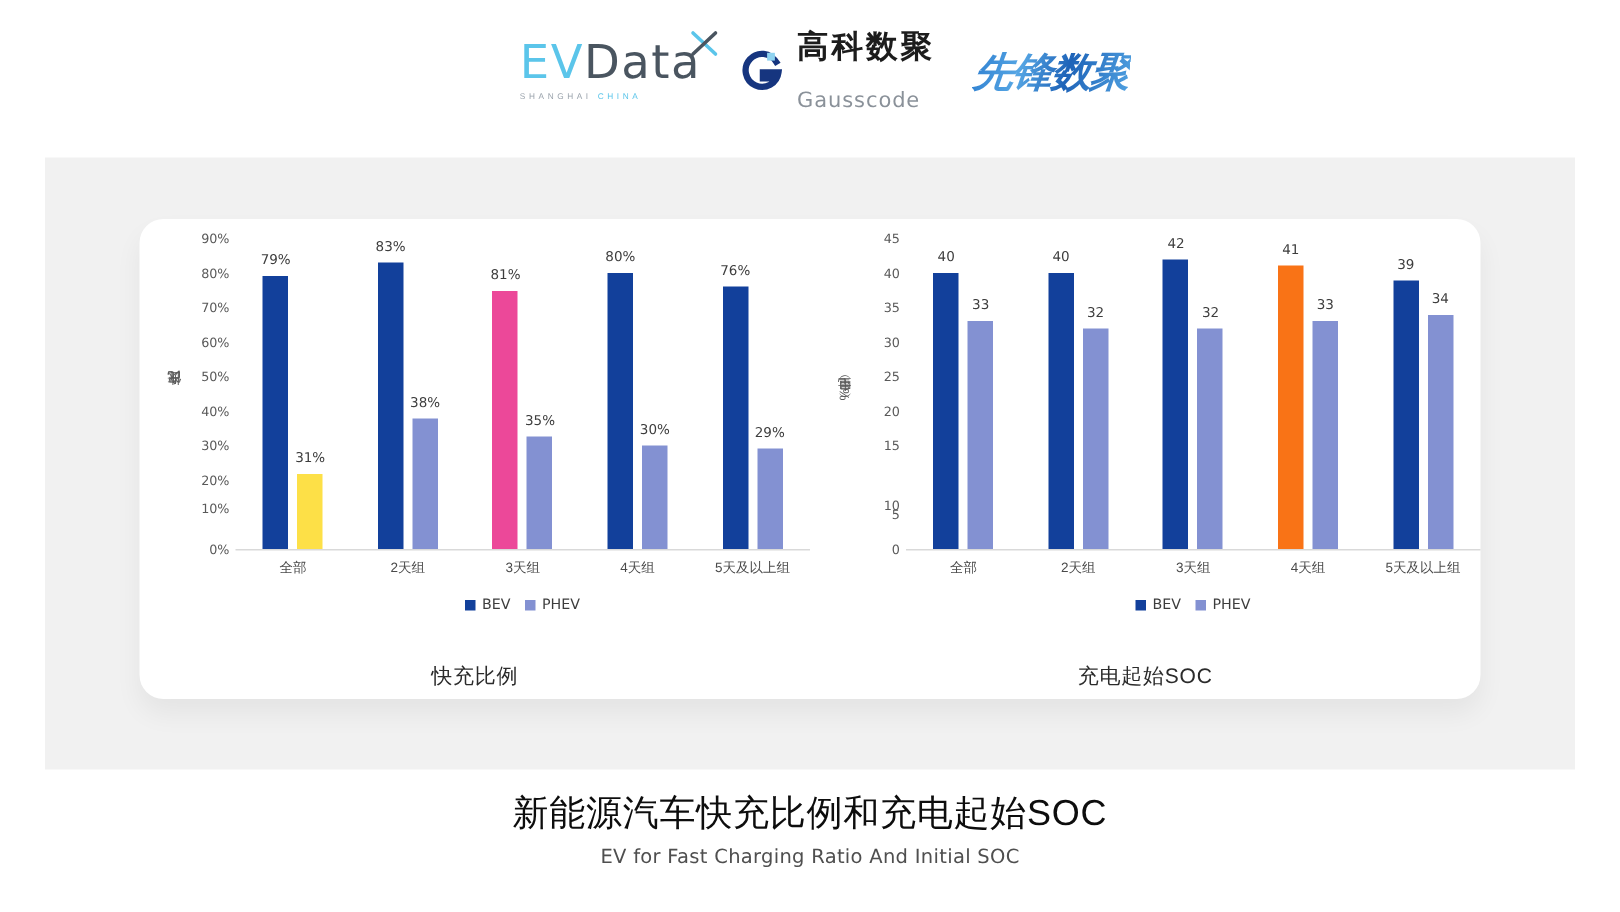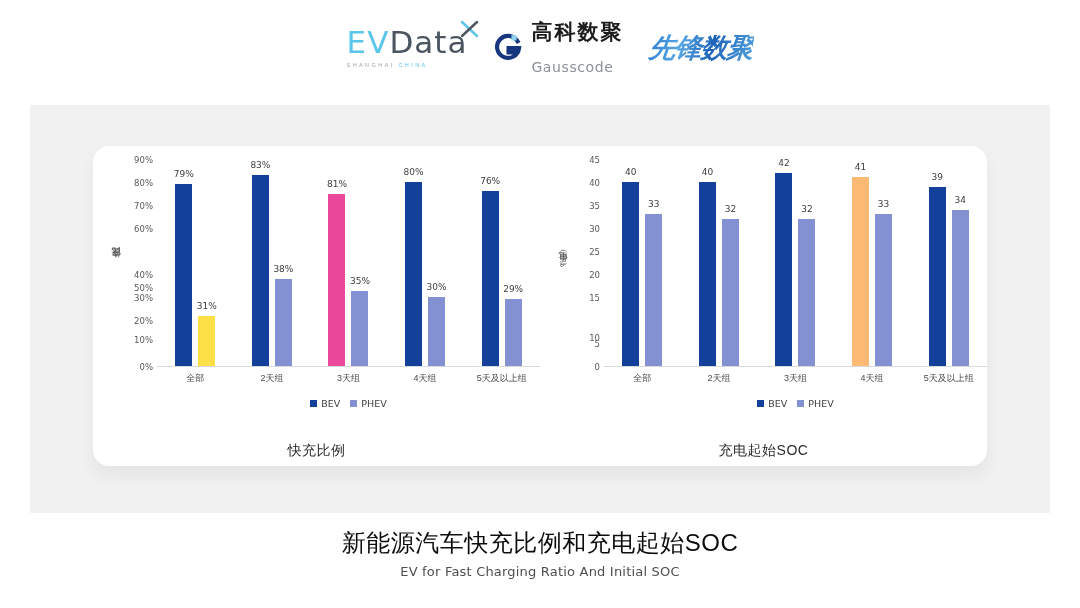--- a/index.html
+++ b/index.html
@@ -290,21 +290,21 @@
     <div class="plot-wrap">
       <div class="y-title">
         <span>快充占比</span>
       </div>
       <div class="y-axis" id="yaxis-0">
           <div class="tick" style="top: 207px;">0%</div>
           <div class="tick" style="top: 180px;">10%</div>
           <div class="tick" style="top: 161px;">20%</div>
           <div class="tick" style="top: 138px;">30%</div>
           <div class="tick" style="top: 115px;">40%</div>
-          <div class="tick" style="top: 92px; margin-top: 36px;">50%</div>
+          <div class="tick" style="top: 92px;">50%</div>
           <div class="tick" style="top: 69px;">60%</div>
           <div class="tick" style="top: 46px;">70%</div>
           <div class="tick" style="top: 23px;">80%</div>
           <div class="tick" style="top: 0px;">90%</div>
         </div>
       <div class="plot">
         <div class="groups" id="groups-0">
             <div class="group">
               <div class="bar" style="height: 181.7px; background: rgb(18, 64, 155);">
                 <span class="val">79%</span>
@@ -405,21 +405,21 @@
             </div>
             <div class="group">
               <div class="bar" style="height: 193.2px; background: rgb(18, 64, 155);">
                 <span class="val">42</span>
               </div>
               <div class="bar" style="height: 147.2px; background: rgb(131, 145, 210);">
                 <span class="val">32</span>
               </div>
             </div>
             <div class="group">
-              <div class="bar" style="height: 188.6px; background: #fdba74;">
+              <div class="bar" style="height: 188.6px; background: #f97316;">
                 <span class="val">41</span>
               </div>
               <div class="bar" style="height: 151.8px; background: rgb(131, 145, 210);">
                 <span class="val">33</span>
               </div>
             </div>
             <div class="group">
               <div class="bar" style="height: 179.4px; background: rgb(18, 64, 155);">
                 <span class="val">39</span>
               </div>

